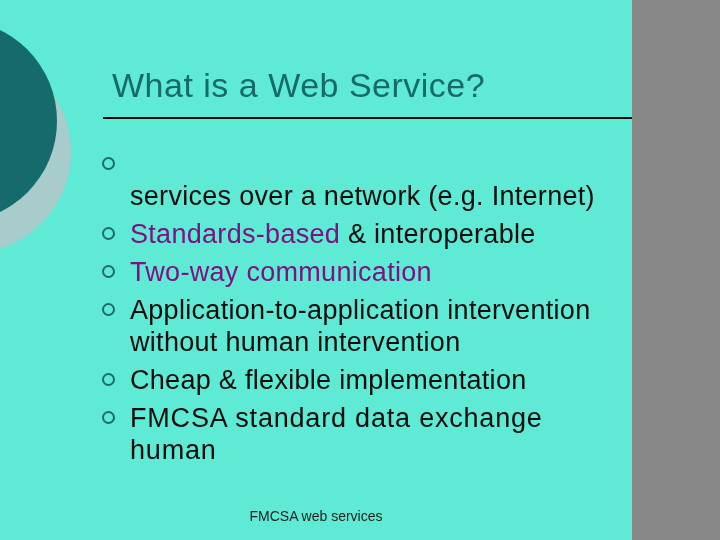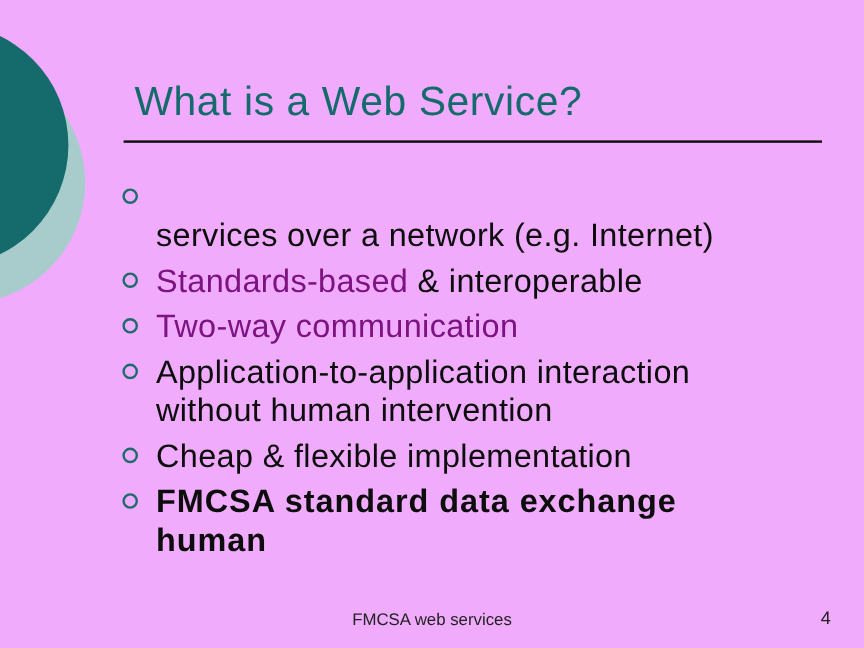--- a/index.html
+++ b/index.html
@@ -2,23 +2,23 @@
 <html style="--title-color: #156a6b; --accent-color: #7c1380; --body-color: #0d0d0d; --ring-color: #1d6b6b; --circle-dark: #156a6b; --circle-light: #a8cccb; --divider-color: #0a0a0a; --footer-color: #222222;"><head>
 <meta charset="utf-8">
 <style>
   html, body {
     margin: 0;
     padding: 0;
     background: #888;
   }
   .slide {
     position: relative;
-    width: 720px;
+    width: 632px;
     height: 540px;
-    background: #f0abfc;
+    background: #5eead4;
     overflow: hidden;
     font-family: "Liberation Sans", "DejaVu Sans", sans-serif;
   }
   .decor {
     position: absolute;
     left: 0; top: 0;
     width: 720px; height: 540px;
     pointer-events: none;
   }
   .circle-light { fill: var(--circle-light); }
@@ -66,21 +66,21 @@
     top: 9px;
     width: 13px;
     height: 13px;
     box-sizing: border-box;
     border: 2px solid var(--ring-color);
     border-radius: 50%;
     background: transparent;
   }
   .seg-plain  { color: var(--body-color); }
   .seg-accent { color: var(--accent-color); }
-  .seg-bold   { color: var(--body-color); font-weight: bold; letter-spacing: 0.8px; }
+  .seg-bold   { color: var(--body-color); font-weight: normal; letter-spacing: 0.8px; }
   .footer-text {
     position: absolute;
     left: 50%;
     transform: translateX(-50%);
     top: 508px;
     font-size: 14px;
     color: var(--footer-color);
     white-space: nowrap;
     text-align: center;
   }
@@ -103,21 +103,21 @@
   </svg>
 
   <h1 class="slide-title">What is a Web Service?</h1>
 
   <div class="title-divider"></div>
 
   <ul class="bullet-list">
       <li class="bullet-item"><span class="ring"></span><span class="bullet-text"><br><span class="seg-plain">services over a network (e.g. Internet)</span></span></li>
       <li class="bullet-item"><span class="ring"></span><span class="bullet-text"><span class="seg-accent">Standards-based</span><span class="seg-plain"> &amp; interoperable</span><br></span></li>
       <li class="bullet-item"><span class="ring"></span><span class="bullet-text"><span class="seg-accent">Two-way communication</span></span></li>
-      <li class="bullet-item"><span class="ring"></span><span class="bullet-text"><span class="seg-plain">Application-to-application interaction</span><br><span class="seg-plain">without human intervention</span></span></li>
+      <li class="bullet-item"><span class="ring"></span><span class="bullet-text"><span class="seg-plain">Application-to-application intervention</span><br><span class="seg-plain">without human intervention</span></span></li>
       <li class="bullet-item"><span class="ring"></span><span class="bullet-text"><span class="seg-plain">Cheap &amp; flexible implementation</span></span></li>
       <li class="bullet-item"><span class="ring"></span><span class="bullet-text"><span class="seg-bold">FMCSA standard data exchange</span><br><span class="seg-bold">human</span></span></li>
     </ul>
 
   <div class="footer-text">FMCSA web services</div>
   <div class="page-number">4</div>
 
 </div>
 
 </body></html>

